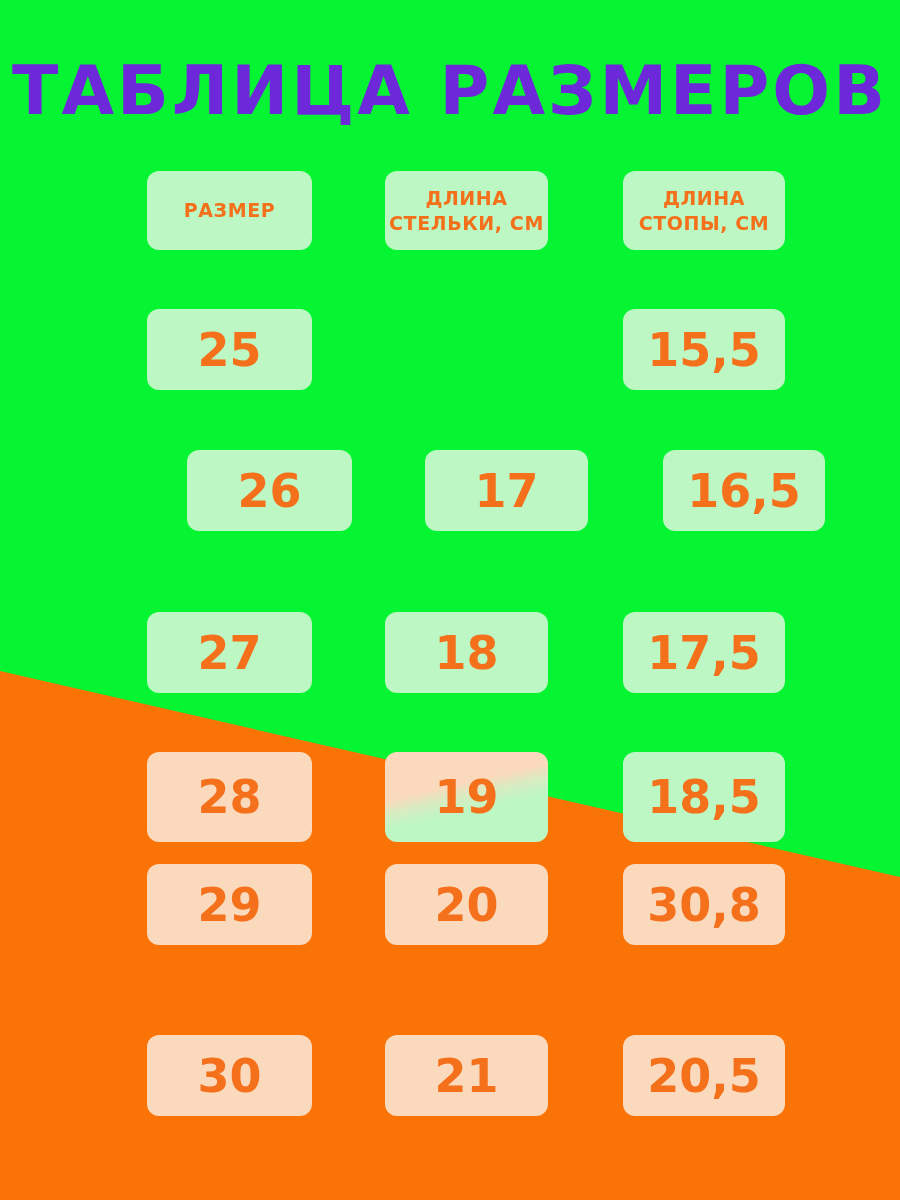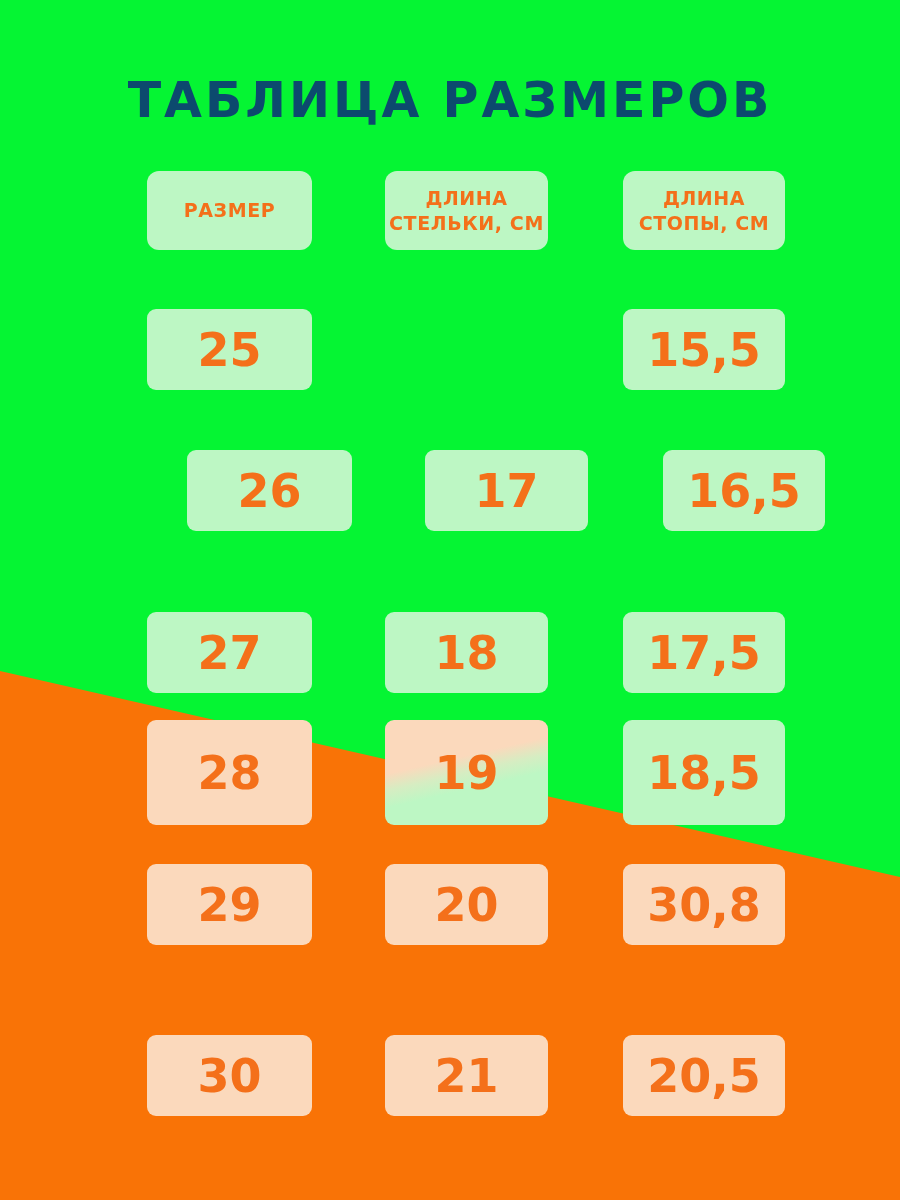--- a/index.html
+++ b/index.html
@@ -33,28 +33,27 @@
     -webkit-clip-path: polygon(0 671px, 900px 877px, 900px 1200px, 0 1200px);
   }
 
   
   #title {
     position: absolute;
     left: 0;
     top: 55px;
     width: 900px;
     text-align: center;
-    color: #0c4a6e;
-    font-size: 49px;
+    color: #6d28d9;
+    font-size: 68px;
     font-weight: 700;
     letter-spacing: 3px;
     line-height: 1.05;
     white-space: nowrap;
     font-family: "DejaVu Sans", "Liberation Sans", sans-serif;
-    margin-top: 20px;
   }
 
   
   #table {
     position: absolute;
     left: 0;
     top: 0;
     width: 900px;
     height: 1200px;
   }
@@ -84,33 +83,32 @@
     font-weight: 700;
     letter-spacing: 0.6px;
     line-height: 1.28;
   }
 
   .value-cell {
     font-size: 46px;
     font-weight: 700;
     letter-spacing: 0px;
     line-height: 1;
-    border-radius: 9px;
   }
 
   
   .col0 { left: 147px; width: 165px; }
   .col1 { left: 385px; width: 163px; }
   .col2 { left: 623px; width: 162px; }
 
   .hrow { top: 171px;  height: 79px; }
   .r0   { top: 309px;  height: 81px; }
   .r1   { top: 450px;  height: 81px; margin-left: 40px; }
   .r2   { top: 612px;  height: 81px; }
-  .r3   { top: 720px;  height: 105px; }
+  .r3   { top: 752px;  height: 90px; }
   .r4   { top: 864px;  height: 81px; }
   .r5   { top: 1035px; height: 81px; }
 </style>
 </head>
 <body>
 
 <div id="poster">
 
   <div id="bg-orange-wedge"></div>
 

